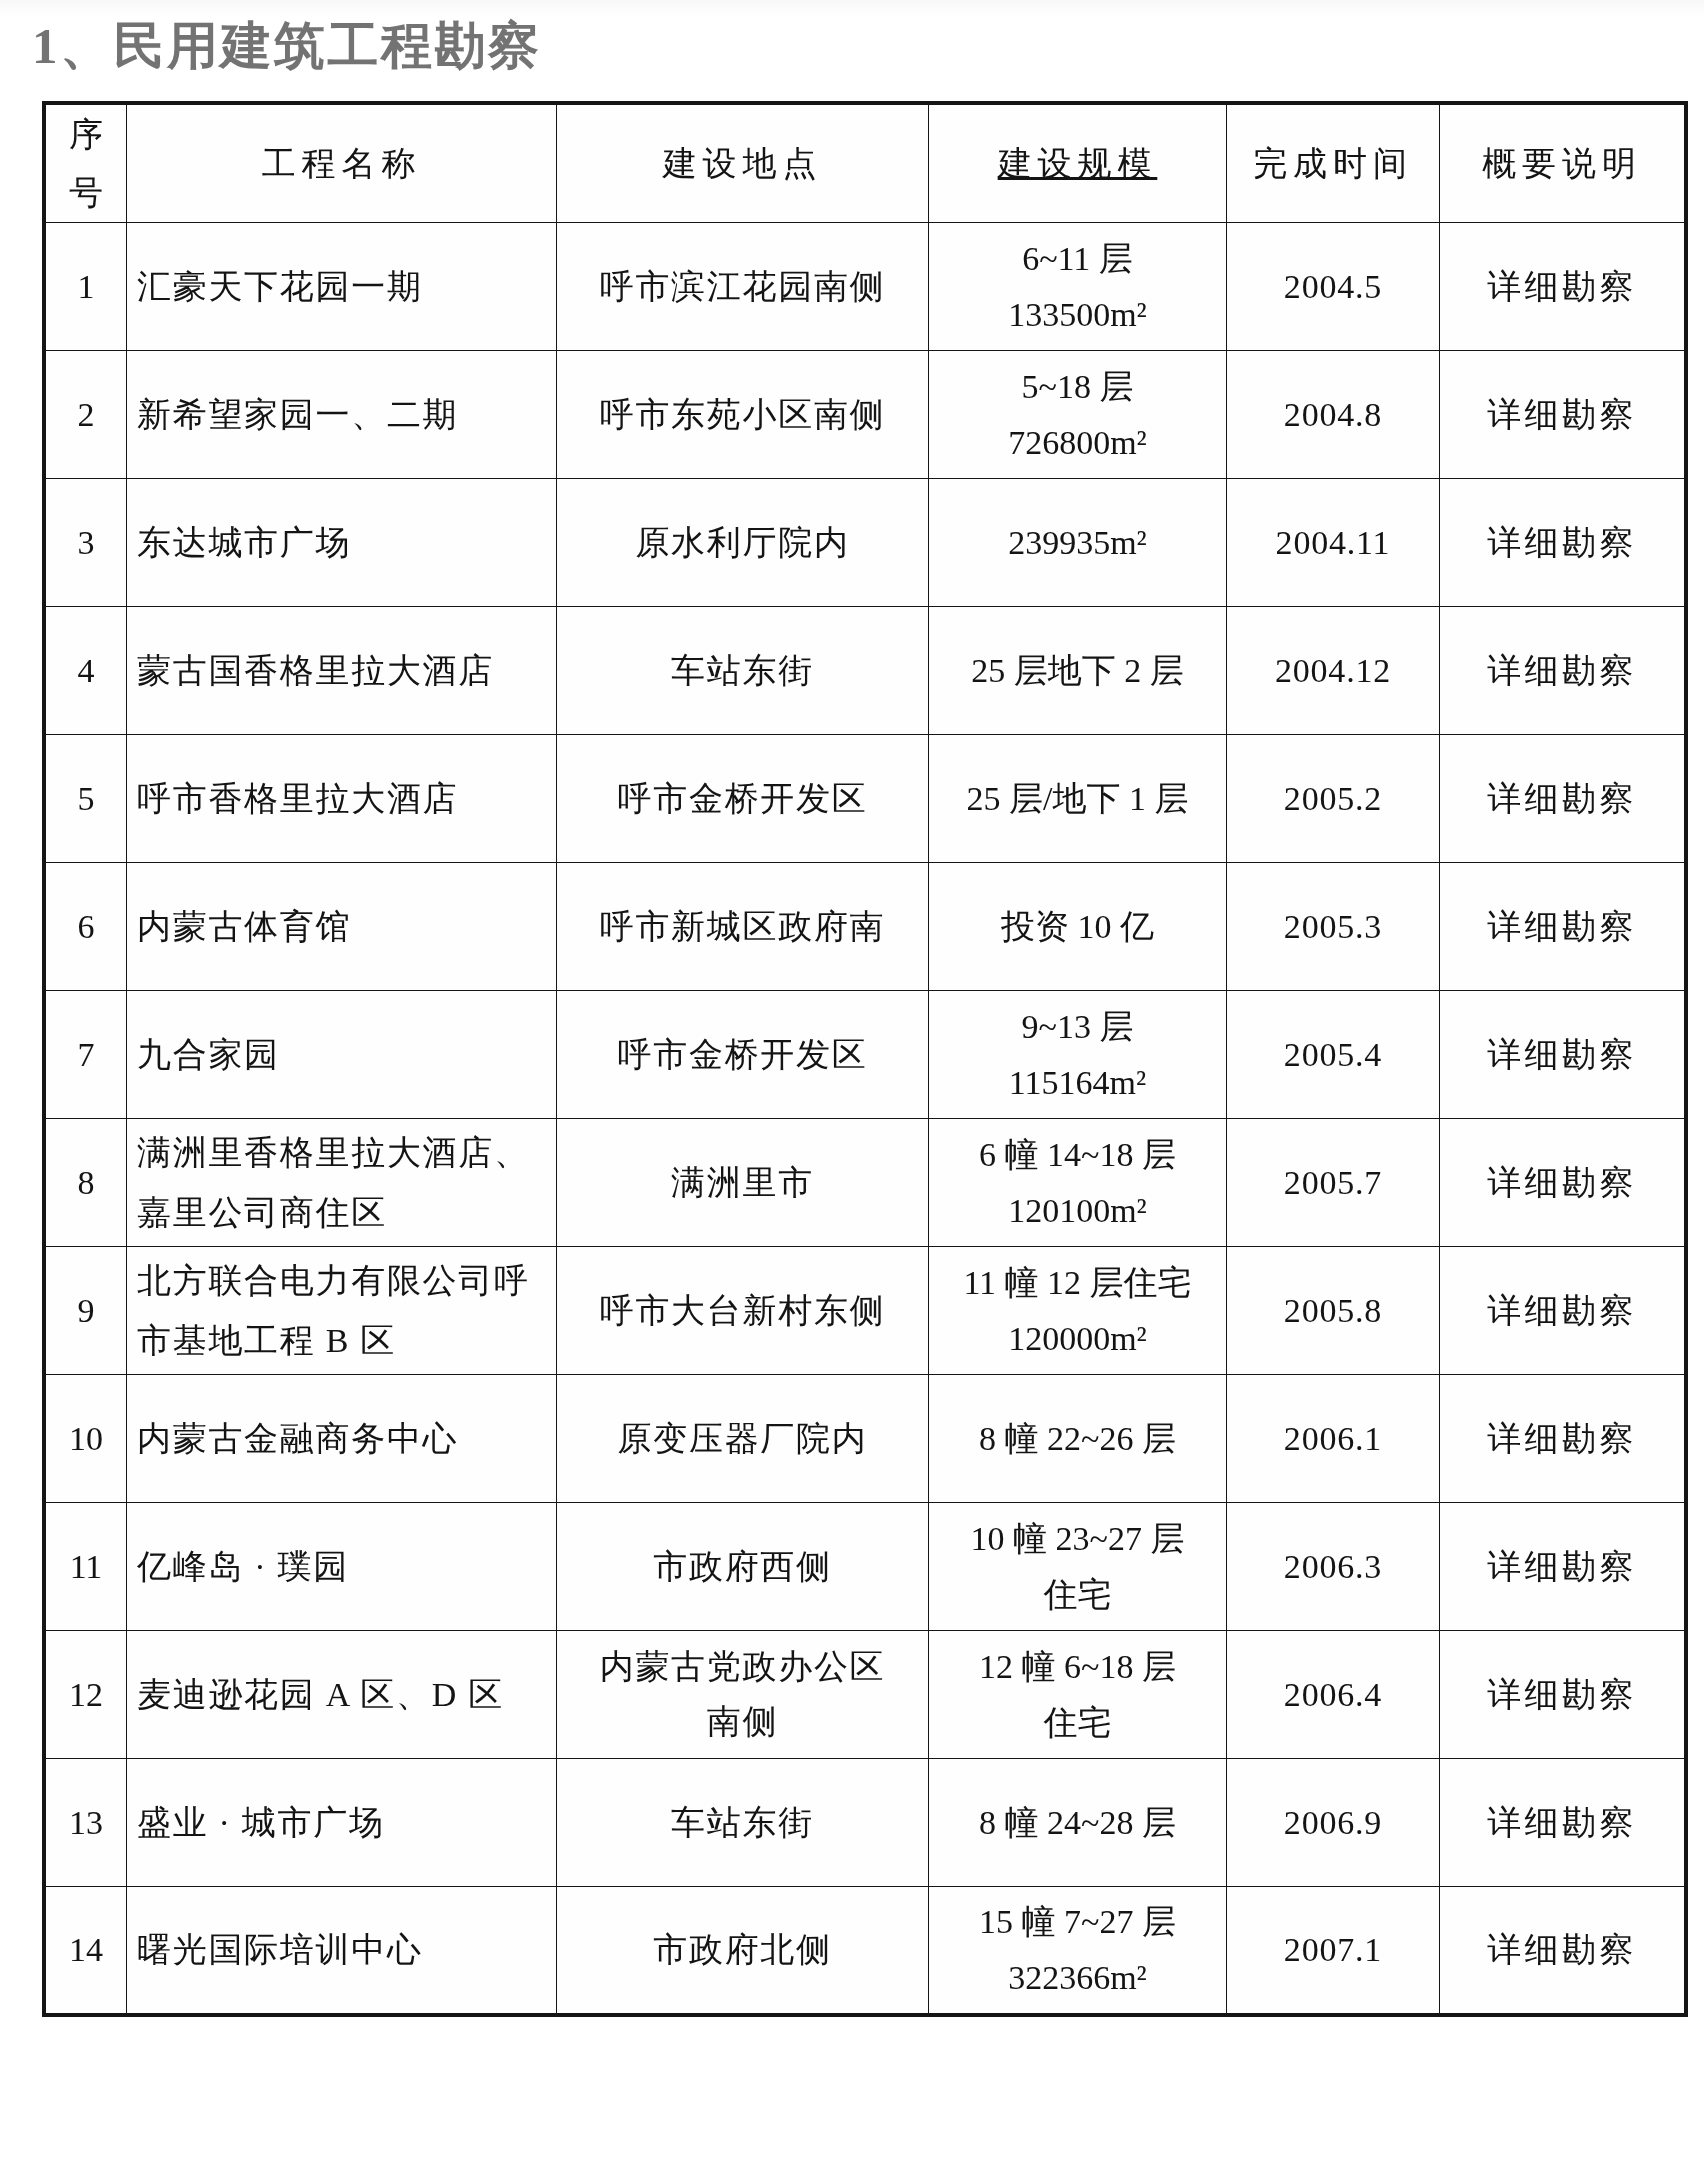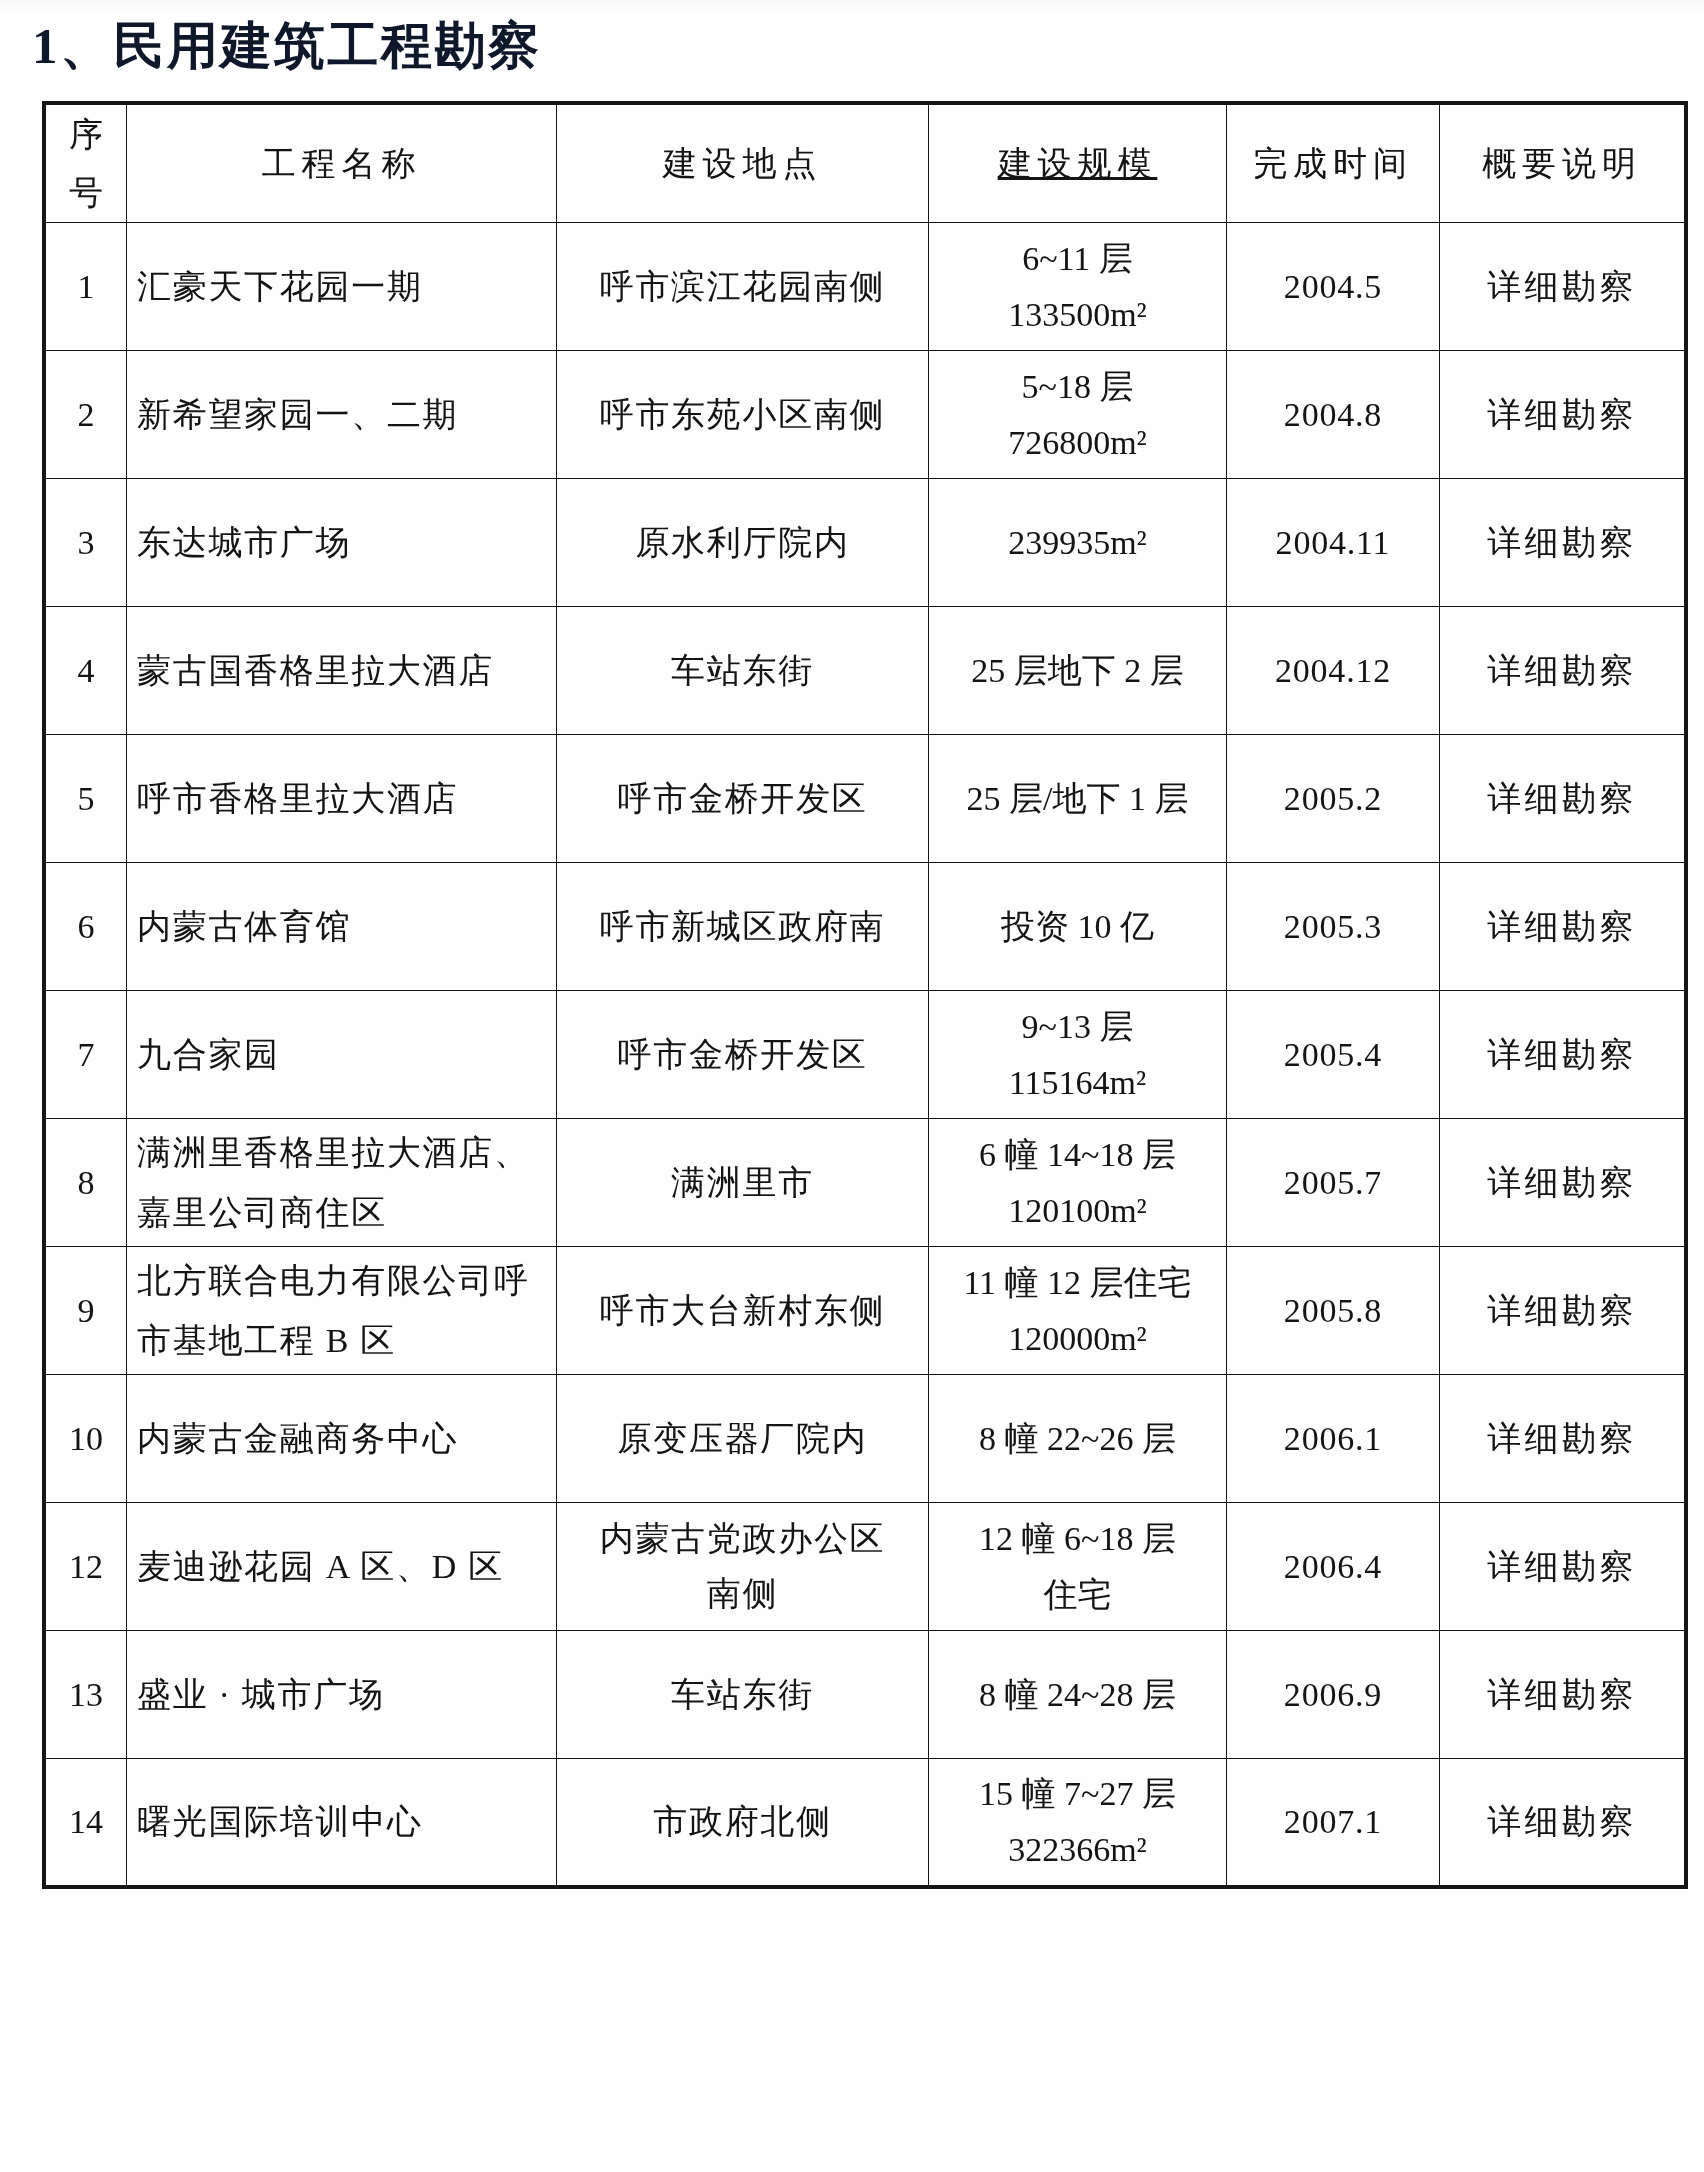--- a/index.html
+++ b/index.html
@@ -18,21 +18,21 @@
   .page {
     width: 1704px;
     height: 2172px;
     overflow: hidden;
   }
   h1.doc-title {
     margin: 11.8px 0 20px 32px;
     font-size: 51px;
     font-weight: bold;
     letter-spacing: 2.5px;
-    color: #0f172a;
+    color: #737373;
   }
   table.projects {
     border-collapse: collapse;
     table-layout: fixed;
     margin-left: 42px;
     width: 1634px;
     background: #fefefe;
   }
   table.projects, table.projects th, table.projects td {
     border: 1.7px solid #151515;
@@ -184,20 +184,29 @@
       </tr>
       <tr>
         <td class="c-no">10</td>
         <td class="c-name">内蒙古金融商务中心</td>
         <td class="c-loc">原变压器厂院内</td>
         <td class="c-scale">8 幢 22~26 层</td>
         <td class="c-time">2006.1</td>
         <td class="c-sum">详细勘察</td>
       </tr>
       <tr>
+        <td class="c-no">11</td>
+        <td class="c-name">亿峰岛 · 璞园</td>
+        <td class="c-loc">市政府西侧</td>
+        <td class="c-scale">10 幢 23~27 层
+住宅</td>
+        <td class="c-time">2006.3</td>
+        <td class="c-sum">详细勘察</td>
+      </tr>
+      <tr>
         <td class="c-no">12</td>
         <td class="c-name">麦迪逊花园 A 区、D 区</td>
         <td class="c-loc">内蒙古党政办公区
 南侧</td>
         <td class="c-scale">12 幢 6~18 层
 住宅</td>
         <td class="c-time">2006.4</td>
         <td class="c-sum">详细勘察</td>
       </tr>
       <tr>

